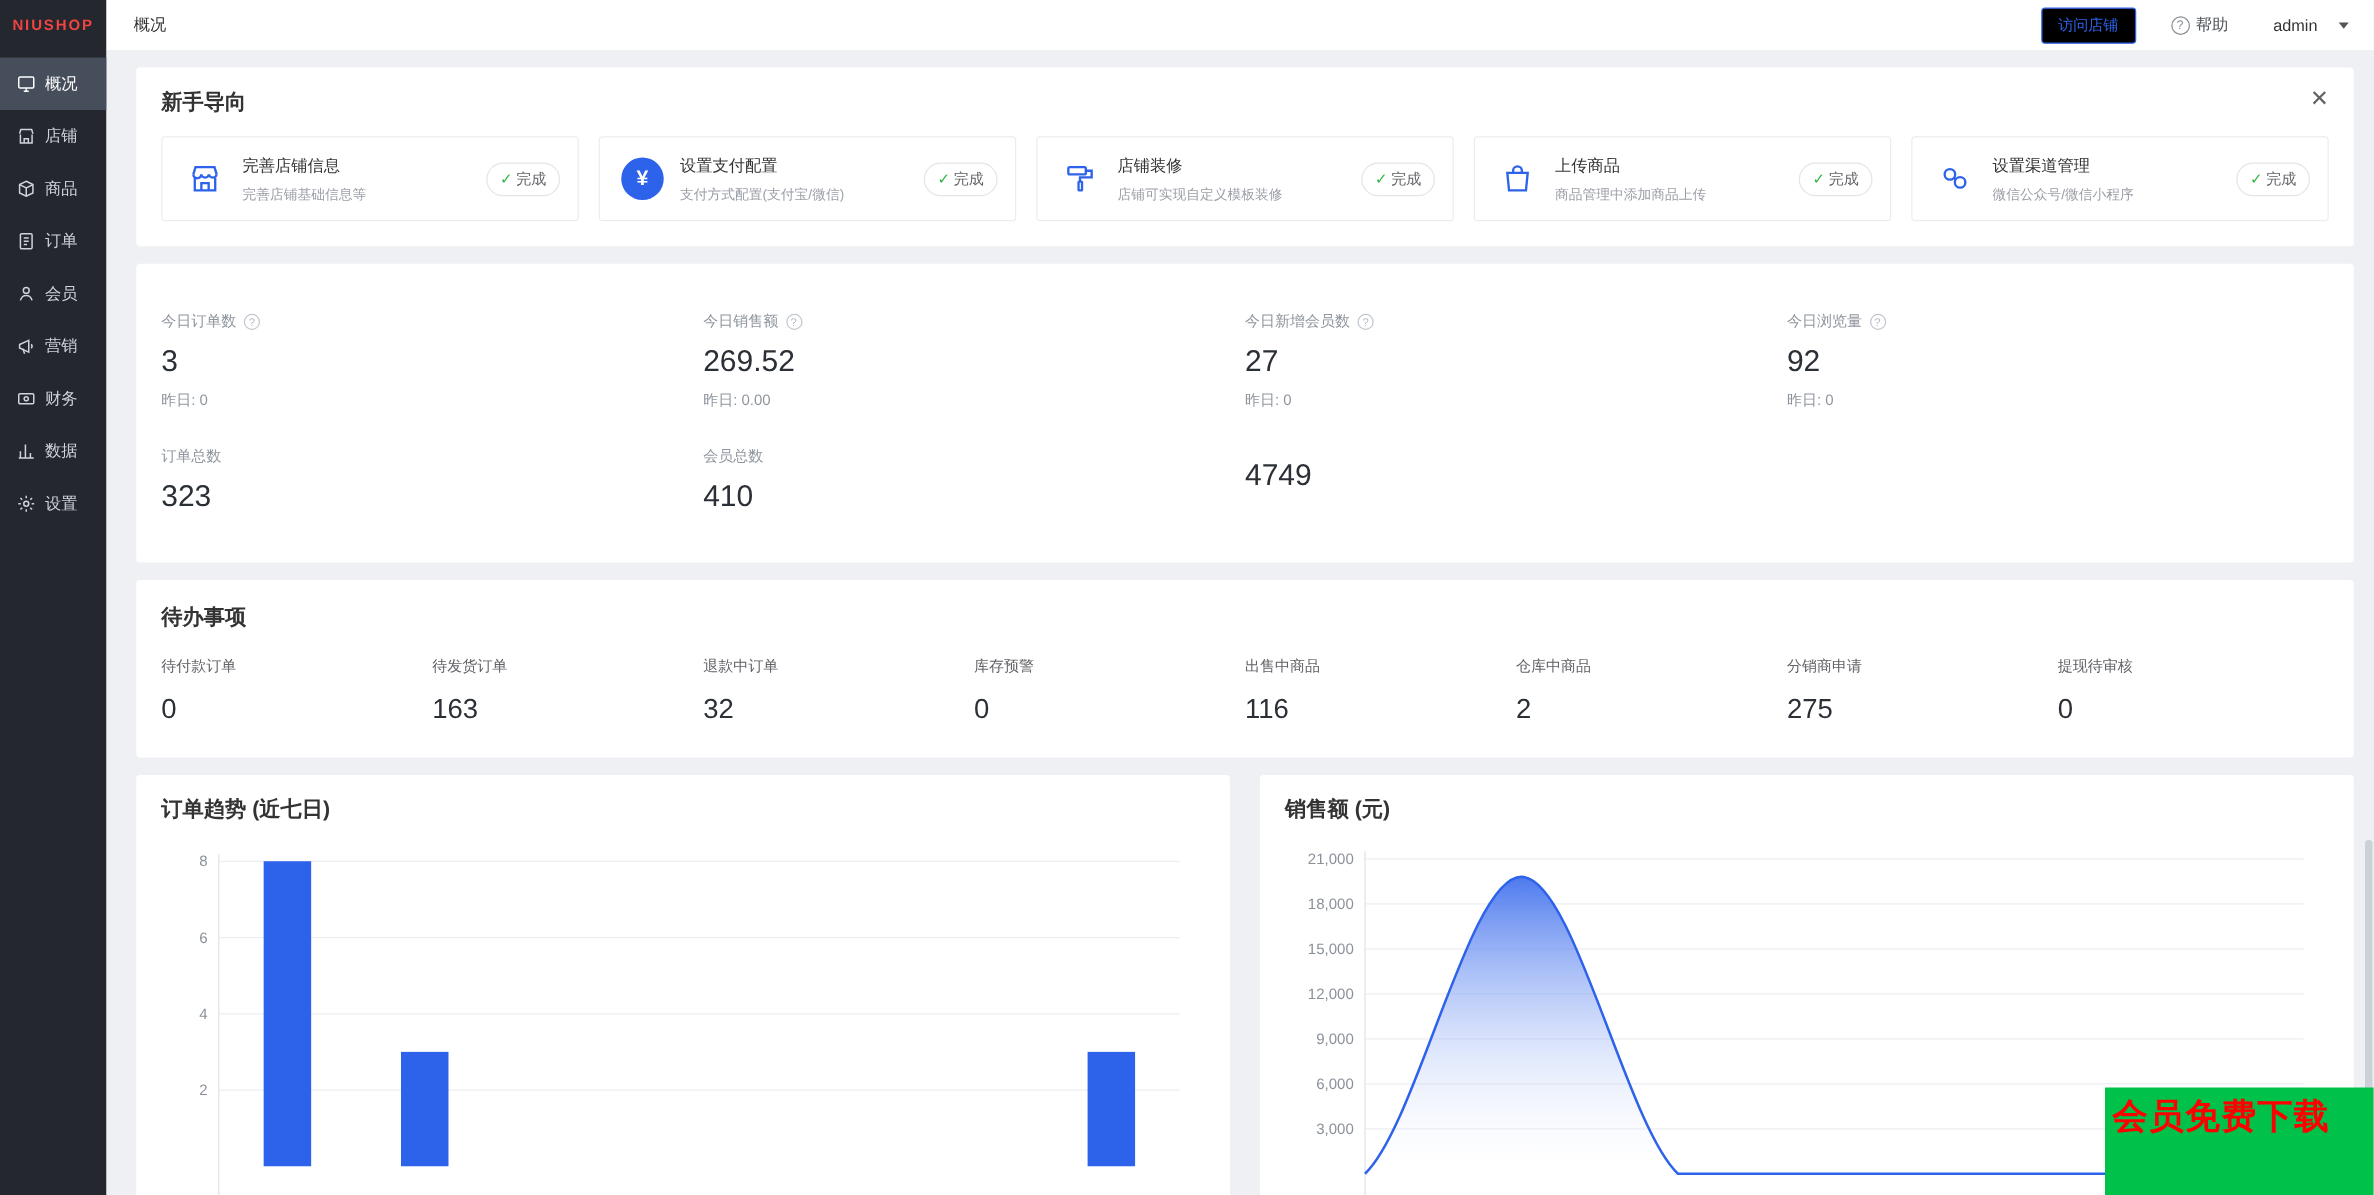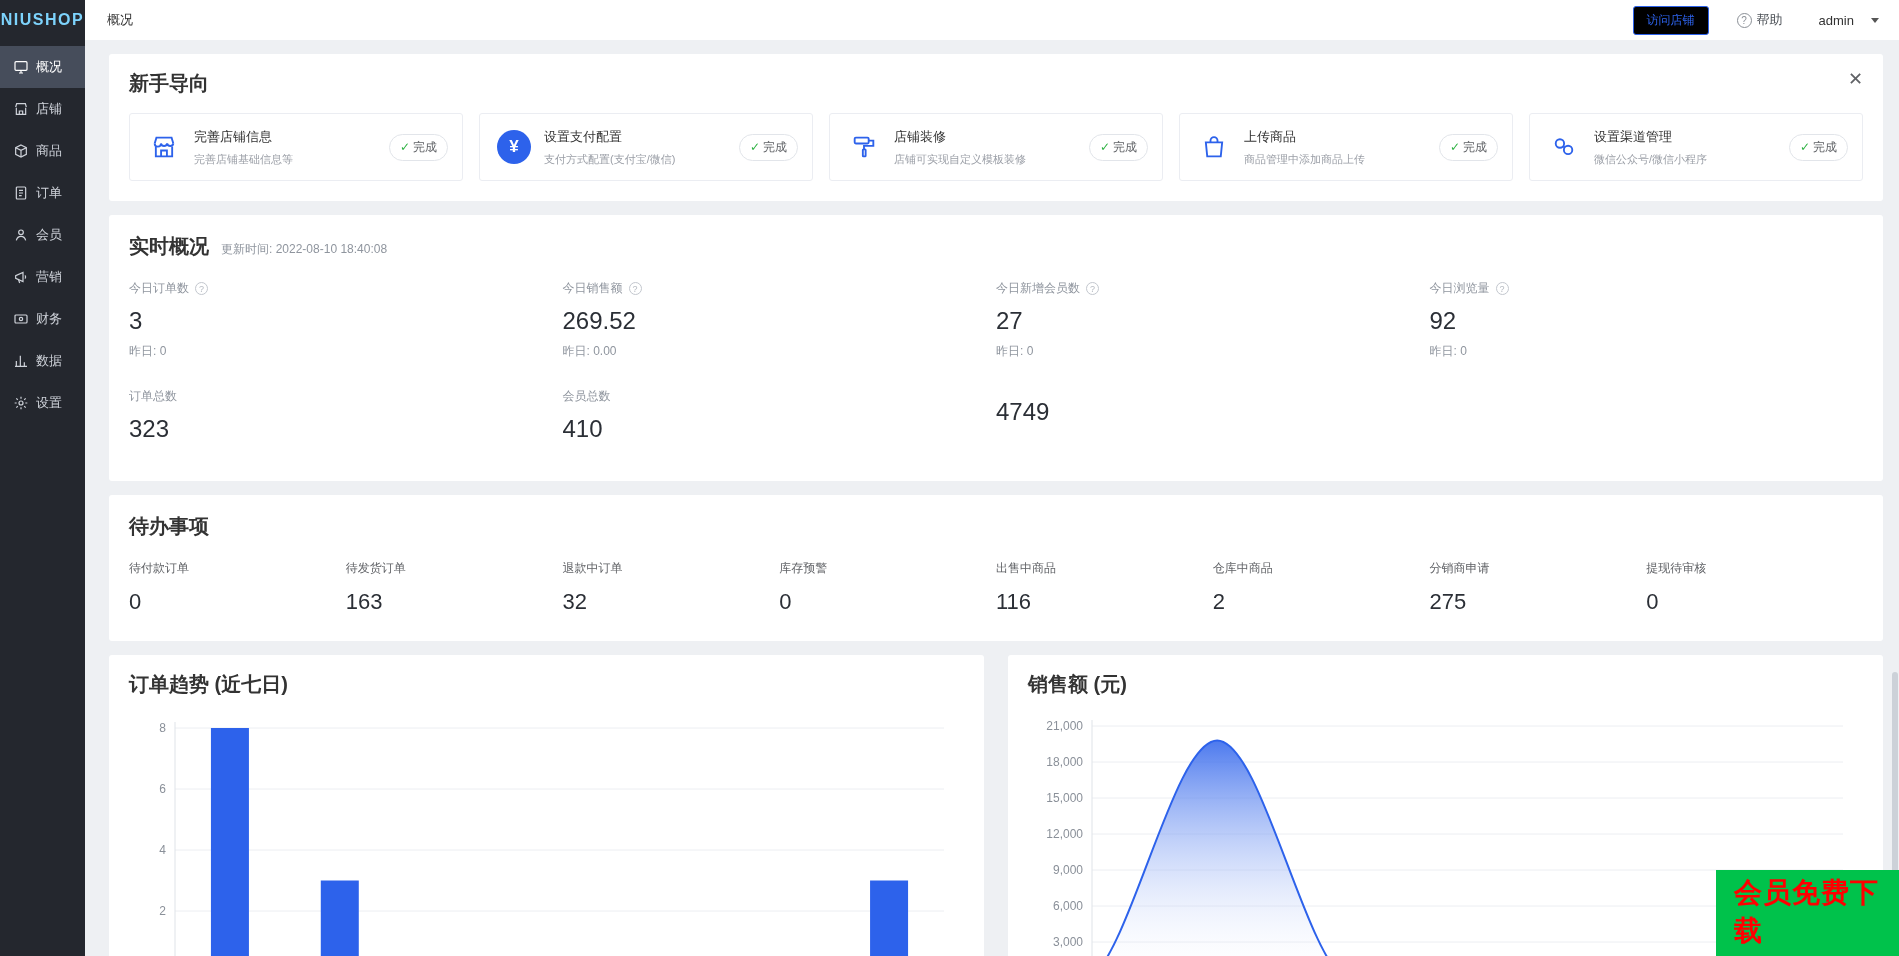--- a/index.html
+++ b/index.html
@@ -4,21 +4,21 @@
 <style>
   * { margin:0; padding:0; box-sizing:border-box; }
   html,body { width:1899px; height:956px; overflow:hidden; }
   body {
     font-family:"Liberation Sans","DejaVu Sans",sans-serif;
     background:#eef0f3; color:#333; display:flex; position:relative;
   }
   
   .sidebar { width:85px; background:#24272e; flex-shrink:0; display:flex; flex-direction:column; z-index:5; }
   .logo { height:40px; display:flex; align-items:center; justify-content:center;
-          color:#7dd3fc; font-size:16px; font-weight:bold; letter-spacing:1.5px; }
+          color:#ef4444; font-size:12px; font-weight:bold; letter-spacing:1.5px; }
   .menu { padding-top:6px; }
   .mi { height:42px; display:flex; align-items:center; gap:7px; padding-left:13px;
         color:#cfd3da; font-size:13px; cursor:pointer; }
   .mi .ic { display:inline-flex; width:16px; height:16px; }
   .mi .ic svg { width:16px; height:16px; }
   .mi.active { background:#464d5b; color:#fff; }
   
   .main { flex:1; display:flex; flex-direction:column; min-width:0; }
   .topbar { height:40px; background:#fff; display:flex; align-items:center; padding:0 20px 0 22px; flex-shrink:0; }
   .crumb { font-size:13px; color:#333; }
@@ -26,21 +26,21 @@
   .visit-btn { border:1px solid #2d62eb; color:#2d62eb; background:#000000; font-size:12px;
                padding:5px 13px; border-radius:3px; cursor:pointer; margin-right:28px; font-family:inherit; }
   .help { display:flex; align-items:center; gap:5px; font-size:13px; color:#4e5359; cursor:pointer; margin-right:36px; }
   .qcirc { width:15px; height:15px; border:1.2px solid #8a8f96; border-radius:50%; color:#8a8f96;
            font-size:10px; display:inline-flex; align-items:center; justify-content:center; }
   .userbox { display:flex; align-items:center; gap:17px; font-size:13px; color:#333; cursor:pointer; }
   .caret { width:0; height:0; border-left:4px solid transparent; border-right:4px solid transparent; border-top:5px solid #555; }
   
   .content { flex:1; padding:14px 16px 0 24px; display:flex; flex-direction:column; gap:14px; overflow:hidden; }
   .card { background:#fff; border-radius:3px; }
-  .card-title { font-size:20px; font-weight:bold; color:#333; }
+  .card-title { font-size:17px; font-weight:bold; color:#333; }
   
   .guide { padding:16px 20px 20px; }
   .guide-head { display:flex; align-items:flex-start; }
   .close-x { margin-left:auto; font-size:18px; color:#606266; cursor:pointer; line-height:1; }
   .guide-cards { display:flex; gap:16px; margin-top:16px; }
   .gcard { flex:1; border:1px solid #ebedf2; border-radius:3px; padding:13px 14px; display:flex; align-items:center; cursor:pointer; background:#fff; }
   .gicon { width:40px; height:40px; display:flex; align-items:center; justify-content:center; flex-shrink:0; }
   .gicon svg { width:28px; height:28px; }
   .gicon.fill-circle { width:34px; height:34px; border-radius:50%; background:#2d62eb; color:#fff;
                        font-size:17px; font-weight:bold; margin:0 3px; }
@@ -64,22 +64,22 @@
   
   .todo { padding:18px 20px 26px; }
   .todo-grid { display:grid; grid-template-columns:repeat(8,1fr); margin-top:20px; }
   .todo-label { font-size:12px; color:#606266; }
   .todo-value { font-size:22px; color:#2b2f36; margin-top:12px; }
   
   .charts-row { display:flex; gap:24px; }
   .chart-card { flex:1; padding:16px 20px 20px; min-width:0; }
   .chart-card svg { display:block; width:100%; height:320px; margin-top:14px; }
   
-  .watermark { position:absolute; right:0; top:870px; width:183px; height:86px; background:#00c24b; z-index:50;
-               padding:4px 18px; }
+  .watermark { position:absolute; right:0; top:870px; width:215px; height:86px; background:#00c24b; z-index:50;
+               padding:4px 6px; }
   .watermark span { color:#ff0000; font-size:28px; font-weight:bold; letter-spacing:1px; }
   .scroll-thumb { position:absolute; right:1px; top:672px; width:6px; height:284px; background:#ccd1d8; border-radius:3px; z-index:40; cursor:pointer; }
 </style>
 </head>
 <body>
 
 <aside class="sidebar">
   <div class="logo">NIUSHOP</div>
   <nav class="menu">
     <div class="mi active">
@@ -264,24 +264,20 @@
           </span>
           <span class="gpill">
               <span class="ck">✓</span>
               <span>完成</span>
             </span>
         </div>
       </div>
     </section>
 
     <section class="card realtime">
-      <div class="rt-head">
-        <span class="card-title">实时概况</span>
-        <span class="rt-update">更新时间: 2022-08-10 18:40:08</span>
-      </div>
       <div class="stat-grid">
         <div class="stat">
           <div class="stat-label">
               <span>今日订单数</span>
               <span class="qm">?</span>
             </div>
           <div class="stat-value">3</div>
           <div class="stat-sub">昨日: 0</div>
         </div>
         <div class="stat">

